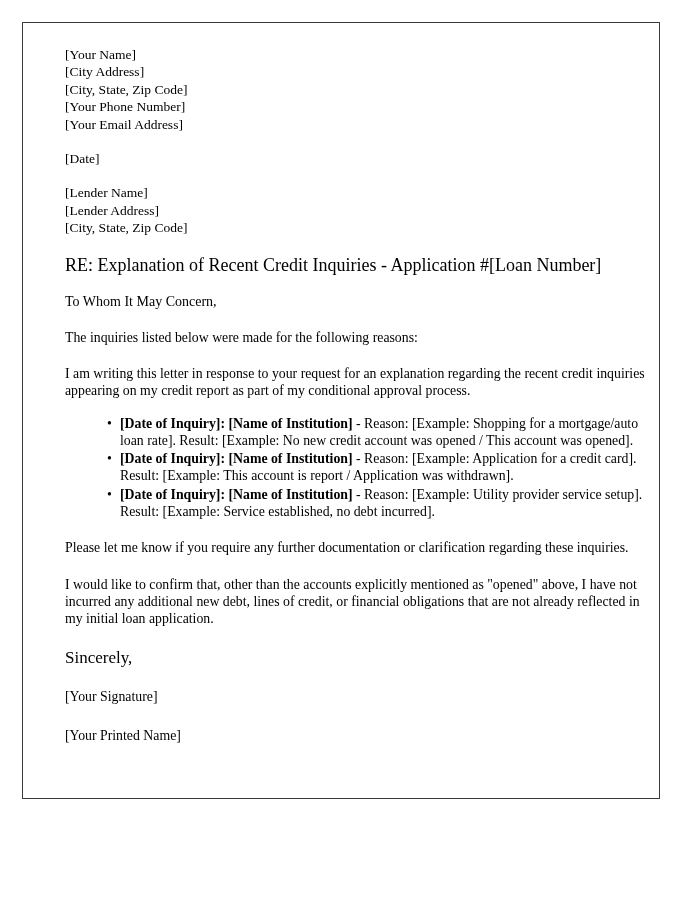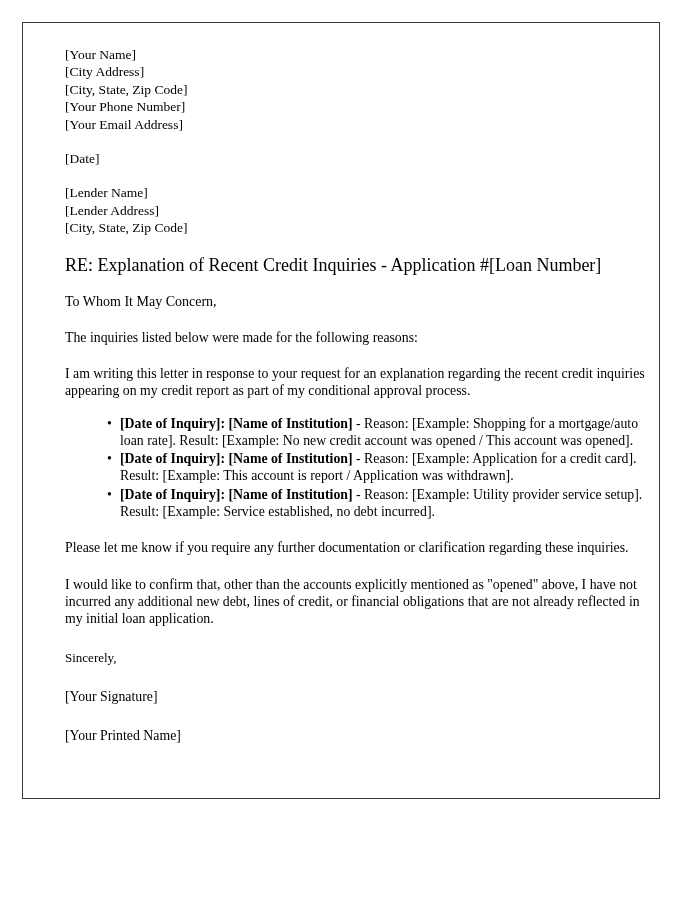--- a/index.html
+++ b/index.html
@@ -82,21 +82,21 @@
     left: 0;
     top: 0;
     width: 13px;
     line-height: 17.3px;
   }
   .lead {
     font-weight: bold;
   }
 
   .closing {
-    font-size: 13px;
+    font-size: 17px;
     line-height: 17px;
     margin-top: 21px;
   }
   .sig-line {
     font-size: 13.8px;
     line-height: 17px;
     margin-top: 22px;
   }
 </style>
 </head>

